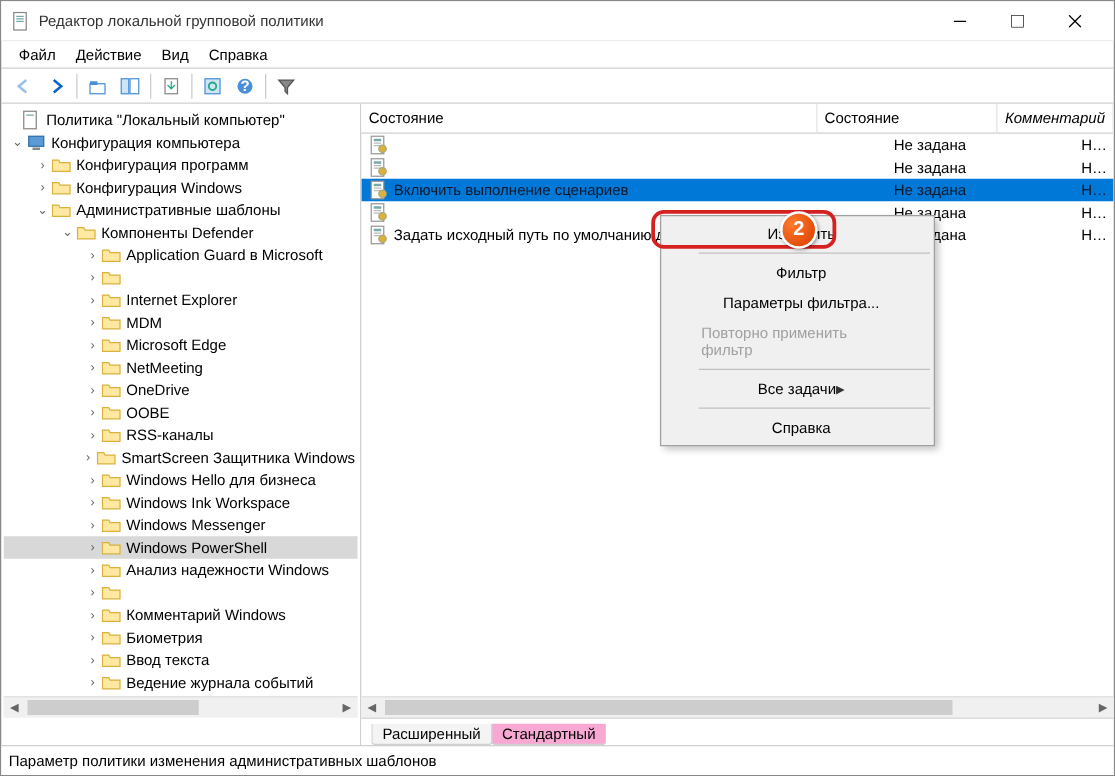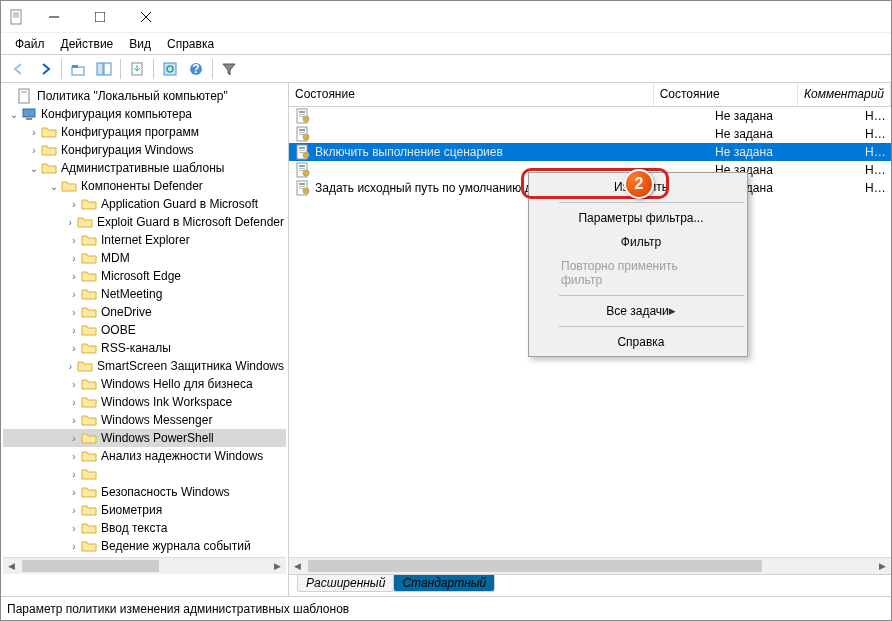--- a/index.html
+++ b/index.html
@@ -38,30 +38,30 @@
 .indent { display: inline-block; }
 
 
 .list-header { display: flex; border-bottom: 1px solid #d0d0d0; background: #fff; height: 24px; }
 .list-header .col { padding: 4px 6px; border-right: 1px solid #e5e5e5; cursor: default; }
 .col-name { width: 380px; }
 .col-state { width: 150px; }
 .col-comment { flex: 1; font-style: italic; }
 .list-body { flex: 1; overflow: hidden; position: relative; }
 .list-row { display: flex; height: 18px; align-items: center; cursor: default; }
-.list-row.selected { background: #0078d7; color: #e5e5e5; }
+.list-row.selected { background: #0078d7; color: #0f172a; }
 .list-row .cell { padding: 1px 6px; overflow: hidden; text-overflow: ellipsis; white-space: nowrap; }
 .cell-name { width: 380px; display: flex; align-items: center; }
 .cell-state { width: 150px; margin-left: 40px; }
 .cell-comment { flex: 1; }
 .setting-icon { width: 16px; height: 16px; margin-right: 4px; flex-shrink: 0; }
 
 
-.bottom-tabs { height: 22px; display: flex; align-items: flex-start; border-top: 1px solid #d0d0d0; padding-left: 4px; background: #fff; font-style: italic; }
-.btab { border: 1px solid #d0d0d0; border-top: none; padding: 1px 8px; margin-right: -1px; background: #0369a1; cursor: default; border-radius: 0 0 3px 3px; }
+.bottom-tabs { height: 22px; display: flex; align-items: flex-end; border-top: 1px solid #d0d0d0; padding-left: 4px; background: #fff; }
+.btab { border: 1px solid #d0d0d0; border-top: none; padding: 1px 8px; margin-right: -1px; background: #f9a8d4; cursor: default; border-radius: 0 0 3px 3px; }
 .btab.inactive { background: #f4f4f4; }
 .btab:first-child { margin-left: 4px; }
 
 
 .hscroll { height: 17px; background: #f0f0f0; display: flex; align-items: stretch; border-top: 1px solid #ddd; }
 .hscroll .arrow { width: 17px; background: #f0f0f0; display:flex; align-items:center; justify-content:center; color:#666; font-size:9px; }
 .hscroll .track { flex: 1; position: relative; }
 .hscroll .thumb { position: absolute; top: 2px; bottom: 2px; left: 2px; width: 55%; background: #cdcdcd; }
 
 
@@ -84,20 +84,21 @@
 
 <div class="titlebar">
   <span class="app-icon">
     <svg width="16" height="16">
         <rect x="2" y="1" width="10" height="14" fill="#fff" stroke="#888"></rect>
         <line x1="4" y1="4" x2="10" y2="4" stroke="#7aa"></line>
         <line x1="4" y1="6" x2="10" y2="6" stroke="#7aa"></line>
         <line x1="4" y1="8" x2="10" y2="8" stroke="#7aa"></line>
       </svg>
   </span>
+  <span class="title">Редактор локальной групповой политики</span>
   <div class="win-controls">
     <div class="win-btn">
         <svg width="10" height="10">
           <line x1="0" y1="5" x2="10" y2="5" stroke="#000"></line>
         </svg>
       </div>
     <div class="win-btn">
         <svg width="10" height="10">
           <rect x="0" y="0" width="10" height="10" fill="none" stroke="#000"></rect>
         </svg>
@@ -248,21 +249,20 @@
             <span class="tree-label">Application Guard в Microsoft</span>
           </div>
           <div class="tree-row">
             <span class="indent" style="width:64px"></span>
             <span class="tree-toggle">›</span>
             <span class="tree-icon">
               <svg width="16" height="16">
                 <path d="M1 4 L6 4 L7 6 L15 6 L15 13 L1 13 Z" fill="#ffe9a2" stroke="#d9b13b"></path>
               </svg>
             </span>
-            <span class="tree-label">Exploit Guard в Microsoft Defender</span>
           </div>
           <div class="tree-row">
             <span class="indent" style="width:64px"></span>
             <span class="tree-toggle">›</span>
             <span class="tree-icon">
               <svg width="16" height="16">
                 <path d="M1 4 L6 4 L7 6 L15 6 L15 13 L1 13 Z" fill="#ffe9a2" stroke="#d9b13b"></path>
               </svg>
             </span>
             <span class="tree-label">Internet Explorer</span>
@@ -397,21 +397,21 @@
             </span>
           </div>
           <div class="tree-row">
             <span class="indent" style="width:64px"></span>
             <span class="tree-toggle">›</span>
             <span class="tree-icon">
               <svg width="16" height="16">
                 <path d="M1 4 L6 4 L7 6 L15 6 L15 13 L1 13 Z" fill="#ffe9a2" stroke="#d9b13b"></path>
               </svg>
             </span>
-            <span class="tree-label">Безопасность Windows</span>
+            <span class="tree-label">Комментарий Windows</span>
           </div>
           <div class="tree-row">
             <span class="indent" style="width:64px"></span>
             <span class="tree-toggle">›</span>
             <span class="tree-icon">
               <svg width="16" height="16">
                 <path d="M1 4 L6 4 L7 6 L15 6 L15 13 L1 13 Z" fill="#ffe9a2" stroke="#d9b13b"></path>
               </svg>
             </span>
             <span class="tree-label">Биометрия</span>
@@ -549,24 +549,24 @@
 <div class="statusbar">
   <span>Параметр политики изменения административных шаблонов</span>
 </div>
 
 <div class="context-menu">
   <div class="ctx-item">
       <span>Изменить</span>
     </div>
   <div class="ctx-sep"></div>
   <div class="ctx-item">
+      <span>Фильтр</span>
+    </div>
+  <div class="ctx-item">
       <span>Параметры фильтра...</span>
-    </div>
-  <div class="ctx-item">
-      <span>Фильтр</span>
     </div>
   <div class="ctx-item disabled">
       <span>Повторно применить фильтр</span>
     </div>
   <div class="ctx-sep"></div>
   <div class="ctx-item">
       <span>Все задачи</span>
       <span class="ctx-arrow">▶</span>
     </div>
   <div class="ctx-sep"></div>

